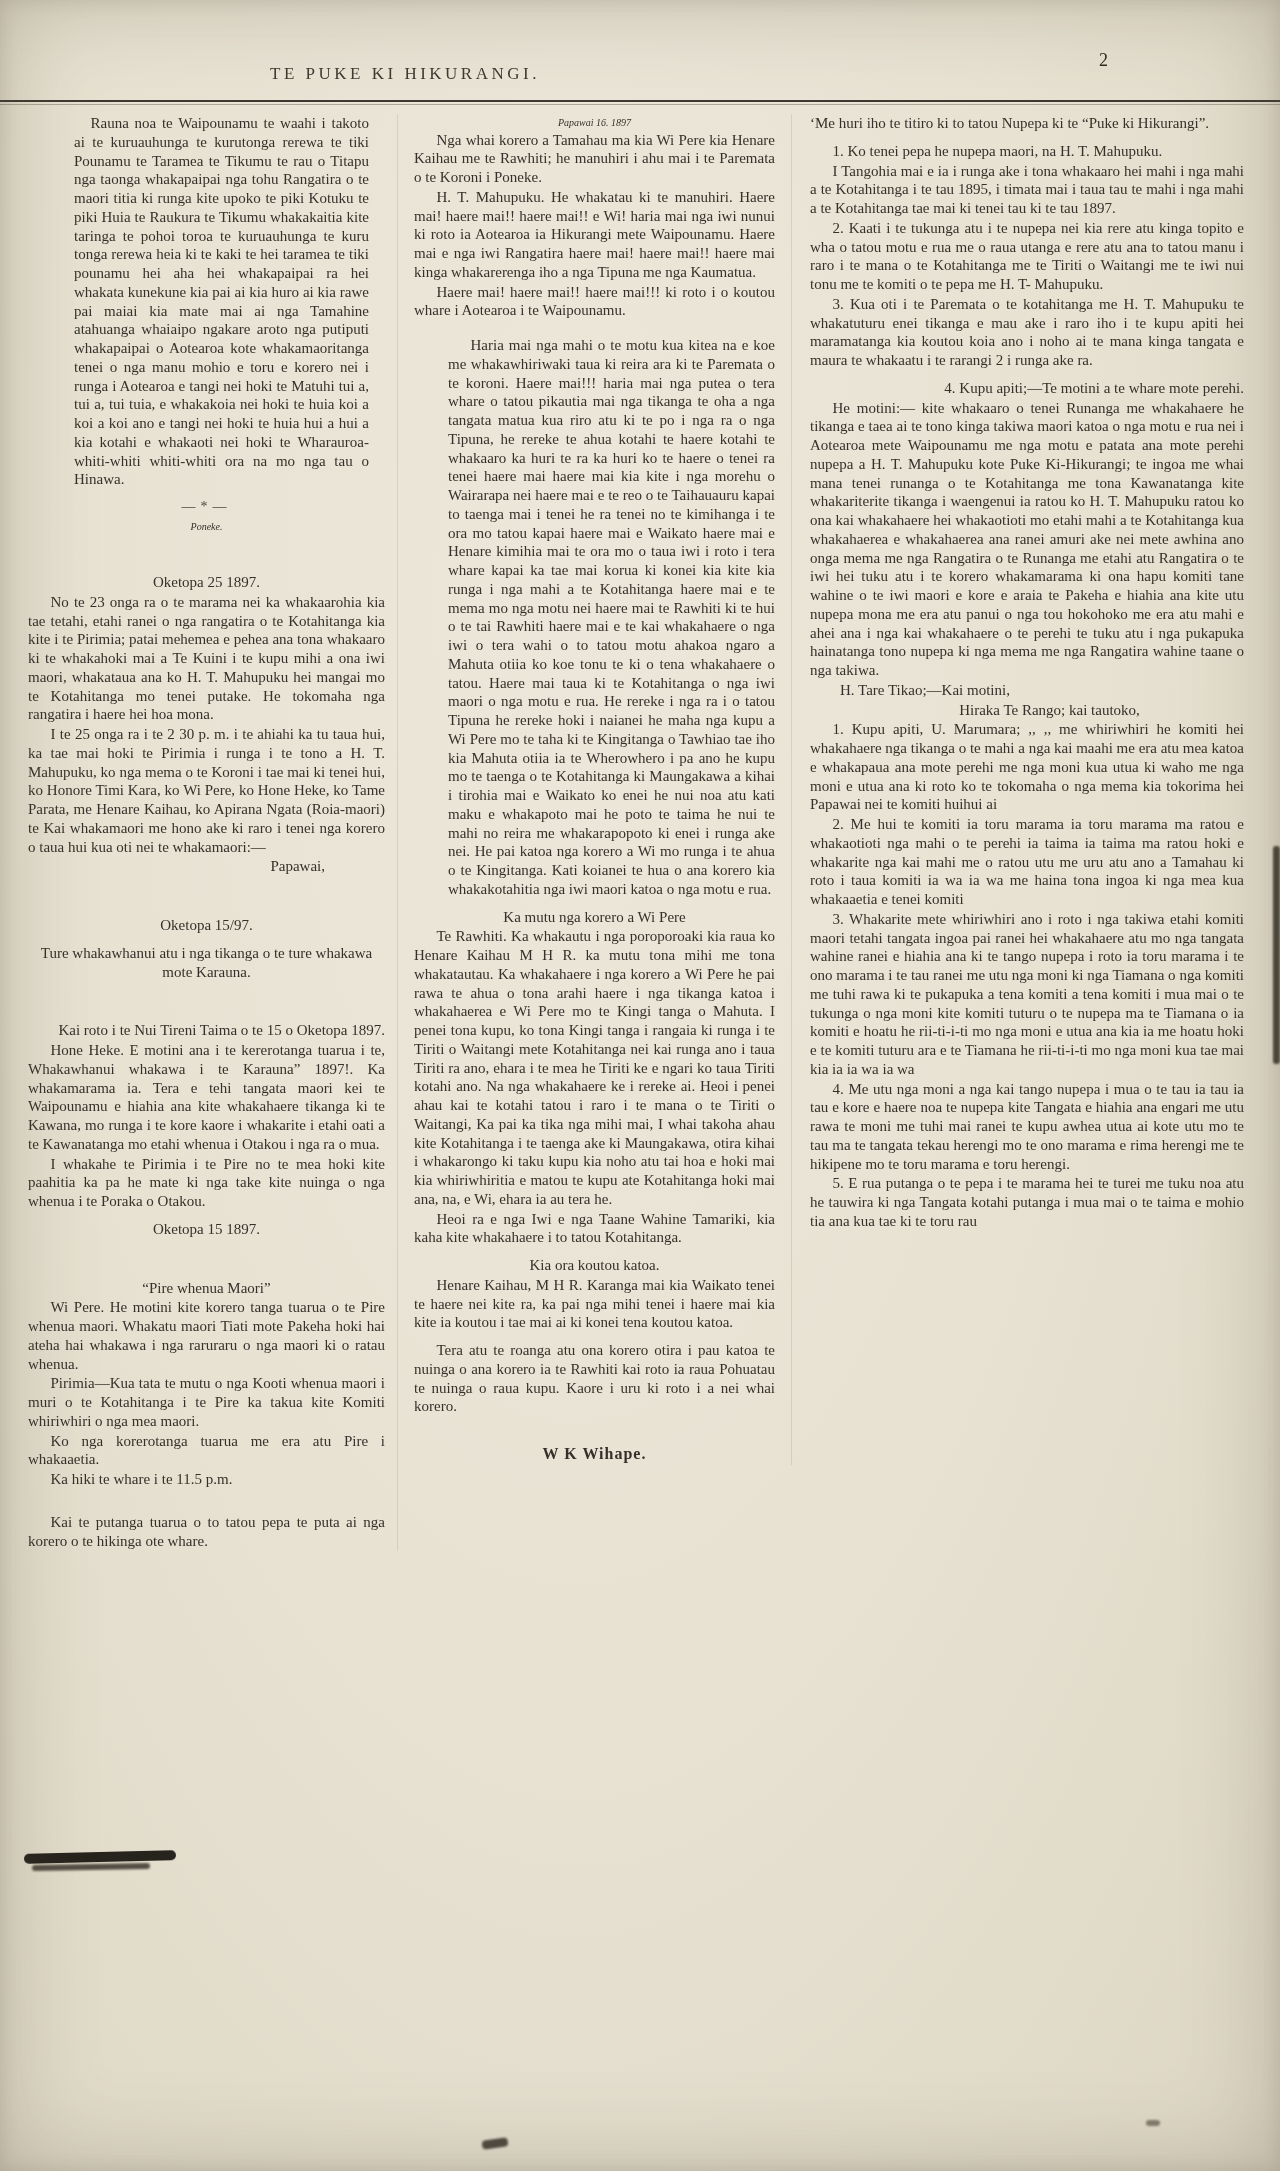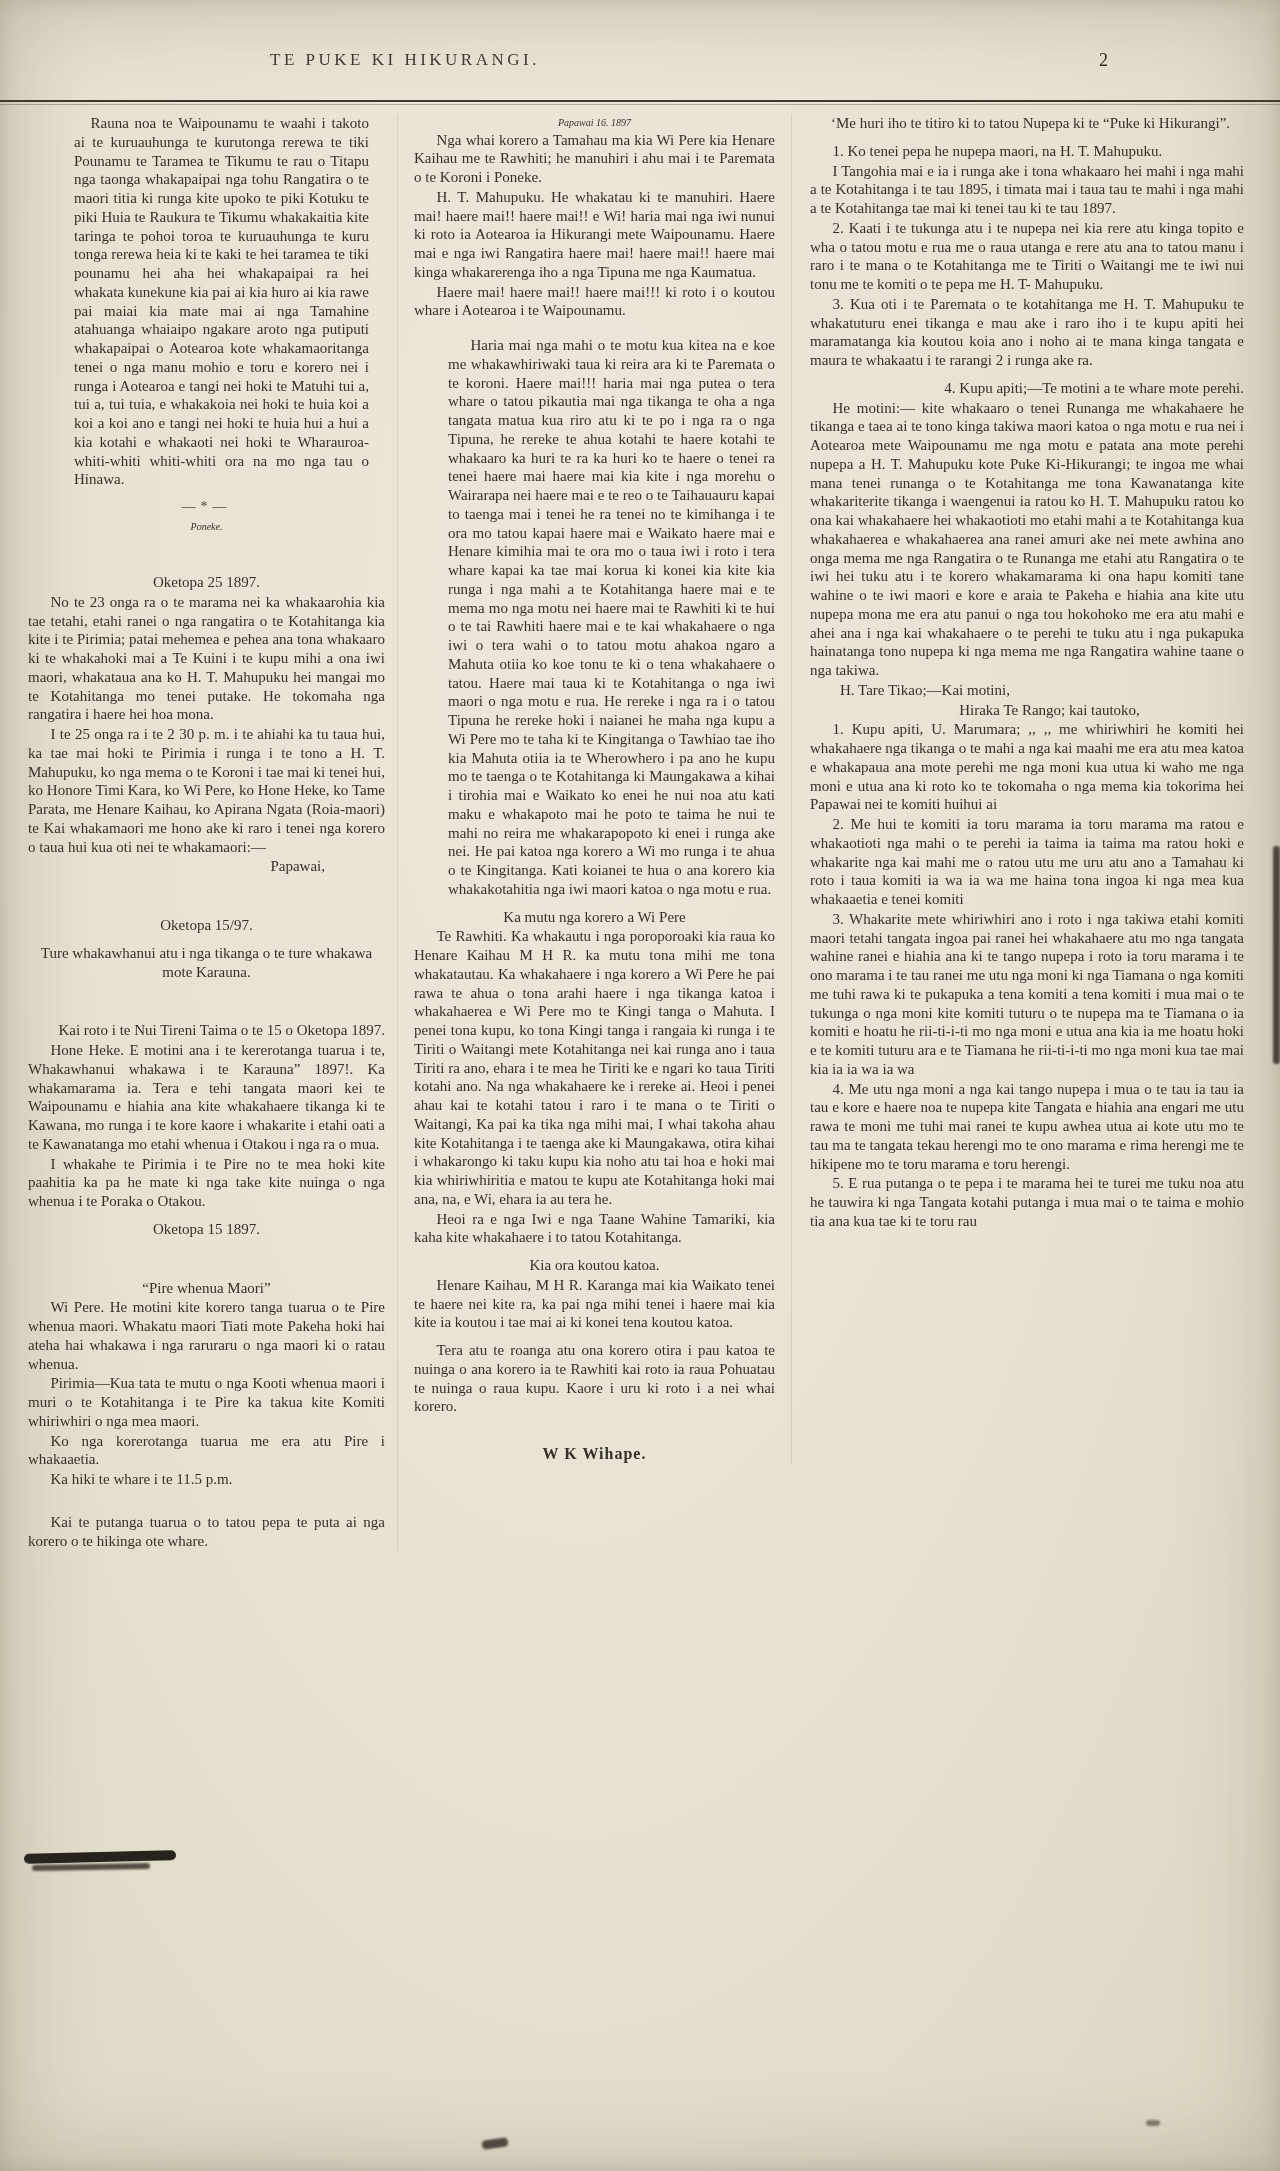--- a/index.html
+++ b/index.html
@@ -8,37 +8,37 @@
     position:relative; width:1280px; height:2171px; overflow:hidden;
     background: radial-gradient(ellipse at 45% 28%, #ece7da 0%, #e8e2d3 50%, #ddd6c4 100%);
     color:#34302a;
   }
   .page::after{
     content:""; position:absolute; inset:0; pointer-events:none;
     box-shadow: inset 0 0 95px rgba(96,86,64,.30), inset 0 0 18px rgba(96,86,64,.18);
   }
   .masthead { position:absolute; top:50px; left:0; width:100%; height:46px; }
   .mast-title {
-    position:absolute; top:0; left:0; width:810px; text-align:center;
+    position:absolute; top:14px; left:0; width:810px; text-align:center;
     font-size:17px; letter-spacing:3.5px; color:#3f3a31; font-weight:normal;
   }
   .page-number { position:absolute; top:0px; right:172px; font-size:18px; color:#2e2a24; }
   .rule { position:absolute; left:0; width:100%; }
   .rule-a { top:100px; height:2px; background:#3e3930; }
   .rule-b { top:104px; height:1px; background:rgba(62,57,48,.35); }
 
   .columns { position:absolute; top:114px; left:28px; width:1226px; display:flex; align-items:flex-start; }
   .col { font-size:15px; line-height:1.25; text-align:justify; color:#35312a; }
   .col p { margin-bottom:1px; }
   .col1 { width:370px; padding-right:12px; border-right:1px solid rgba(118,108,88,.16); }
   .col2 { width:394px; padding:0 16px; border-right:1px solid rgba(118,108,88,.16); }
   .col3 { width:452px; padding-left:18px; }
 
   .para { text-indent:1.5em; }
-  .noindent { text-indent:0;margin-left:21px; }
+  .noindent { text-indent:0; }
   .center { text-align:center; text-indent:0;margin-top:40px; }
   .rightish { text-align:right; text-indent:0; padding-right:4em; }
   .poem { margin-left:46px; margin-right:16px; text-indent:1.1em; text-align:justify; }
   .inset2 { margin-left:34px; }
   .ind1 { text-align:left; text-indent:2em; }
   .ind2 { text-align:center; text-indent:3em; }
   .divider { text-align:center; letter-spacing:5px; color:#4a453c; margin:9px 0 5px; font-size:14px; }
   .heading { font-size:10px; margin-top:3px;font-style:italic; }
   .signature { text-align:center; font-weight:bold; font-size:16px; margin-top:28px; letter-spacing:1px; }
   .mt-sm { margin-top:9px; } .mt-md { margin-top:16px; } .mt-lg { margin-top:24px; }

